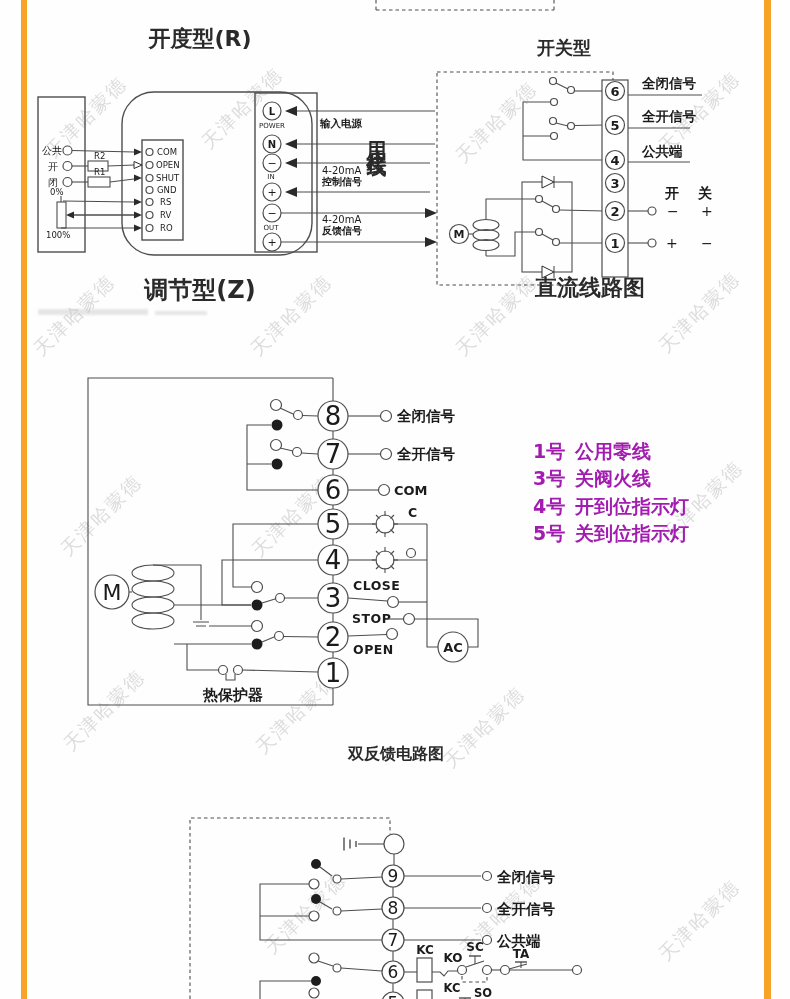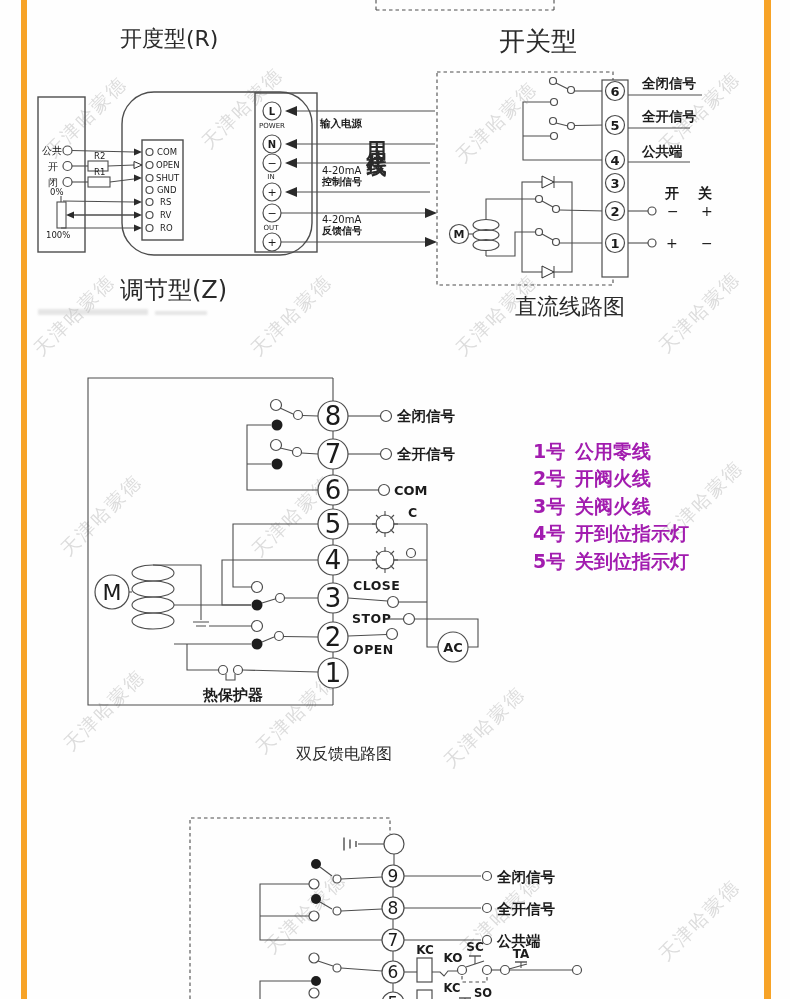--- a/index.html
+++ b/index.html
@@ -1,20 +1,20 @@
 <!DOCTYPE html>
 <html><head>
 <meta charset="utf-8">
 <style>
   html,body{margin:0;padding:0;background:#fff;}
   #page{position:relative;width:790px;height:999px;background:#fefefe;overflow:hidden;
         font-family:"DejaVu Sans",sans-serif;color:#1b1b1b;}
   .abs{position:absolute;}
   .bar{position:absolute;top:0;height:999px;background:#F7A327;}
-  .title{position:absolute;font-weight:normal;color:#2a2a2a;}
+  .title{position:absolute;text-align:center;font-weight:bold;color:#2a2a2a;}
   .wm{position:absolute;width:118px;font-size:19px;letter-spacing:2px;color:#c6c6c6;opacity:.6;
       transform:rotate(-45deg);white-space:nowrap;pointer-events:none;}
   .notes{position:absolute;left:533px;top:438px;}
   .note-row{height:27.4px;line-height:27.4px;font-size:19px;font-weight:600;color:#a21caf;white-space:nowrap;}
   .note-no{display:inline-block;width:42px;}
   .smudge{position:absolute;background:#b9b9b9;opacity:.35;filter:blur(1px);}
   svg{position:absolute;overflow:visible;}
   svg text{font-family:"DejaVu Sans",sans-serif;fill:#1b1b1b;}
   .ln{stroke:#4d4d4d;stroke-width:1.1;fill:none;}
   .ln2{stroke:#4d4d4d;stroke-width:1.4;fill:none;}
@@ -44,22 +44,22 @@
 <div class="wm" style="left:648px;top:484px;">天津哈蒙德</div>
 <div class="wm" style="left:50px;top:693px;">天津哈蒙德</div>
 <div class="wm" style="left:242px;top:696px;">天津哈蒙德</div>
 <div class="wm" style="left:430px;top:710px;">天津哈蒙德</div>
 <div class="wm" style="left:251px;top:896px;">天津哈蒙德</div>
 <div class="wm" style="left:446px;top:898px;">天津哈蒙德</div>
 <div class="wm" style="left:645px;top:903px;">天津哈蒙德</div>
 
 <div class="title" style="left:120px;top:24px;width:160px;font-size:22px;">开度型(R)</div>
 <div class="title" style="left:120px;top:274px;width:160px;font-size:24px;">调节型(Z)</div>
-<div class="title" style="left:499px;top:24px;width:130px;font-size:26px;">开关型</div>
-<div class="title" style="left:515px;top:292px;width:150px;font-size:22px;">直流线路图</div>
+<div class="title" style="left:499px;top:36px;width:130px;font-size:18px;">开关型</div>
+<div class="title" style="left:515px;top:273px;width:150px;font-size:22px;">直流线路图</div>
 <div class="title" style="left:296px;top:744px;width:200px;font-size:16px;">双反馈电路图</div>
 
 <div class="smudge" style="left:38px;top:309px;width:110px;height:6px;"></div>
 <div class="smudge" style="left:155px;top:311px;width:52px;height:4px;"></div>
 
 <svg style="left:370px;top:0;" width="200" height="16" viewBox="0 0 200 16">
   <path class="dash" d="M6 10 H184"></path>
       <path class="dash" d="M6 10 V0"></path>
       <path class="dash" d="M184 10 V0"></path>
 </svg>
@@ -363,21 +363,20 @@
         <line class="ln" x1="268" y1="266" x2="306.5" y2="264.5"></line>
     <text x="273" y="284" font-size="12.5" font-weight="600" letter-spacing=".5">OPEN</text>
     <path class="ln" d="M314 154 H347 M314 190 H347 M347 154 V277 H358 M334.5 249 H398 V277 H388"></path>
     <circle class="circ" cx="373" cy="277" r="15"></circle>
     <text x="373" y="282" font-size="13" font-weight="600" text-anchor="middle">AC</text>
   </g>
 </svg>
 
 <div class="notes">
   <div class="note-row"><span class="note-no">1号</span><span>公用零线</span></div>
-  <div class="note-row"><span class="note-no">2号</span><span>开阀火线</span></div>
   <div class="note-row"><span class="note-no">3号</span><span>关阀火线</span></div>
   <div class="note-row"><span class="note-no">4号</span><span>开到位指示灯</span></div>
   <div class="note-row"><span class="note-no">5号</span><span>关到位指示灯</span></div>
 </div>
 
 <svg style="left:180px;top:800px;" width="610" height="199" viewBox="0 0 610 199">
   <path class="dash" d="M10 199 V18 H210 V34"></path>
   <g>
     <circle class="circ" cx="214" cy="44" r="10"></circle>
     <line class="ln2" x1="164" y1="37.5" x2="164" y2="50.5"></line>

